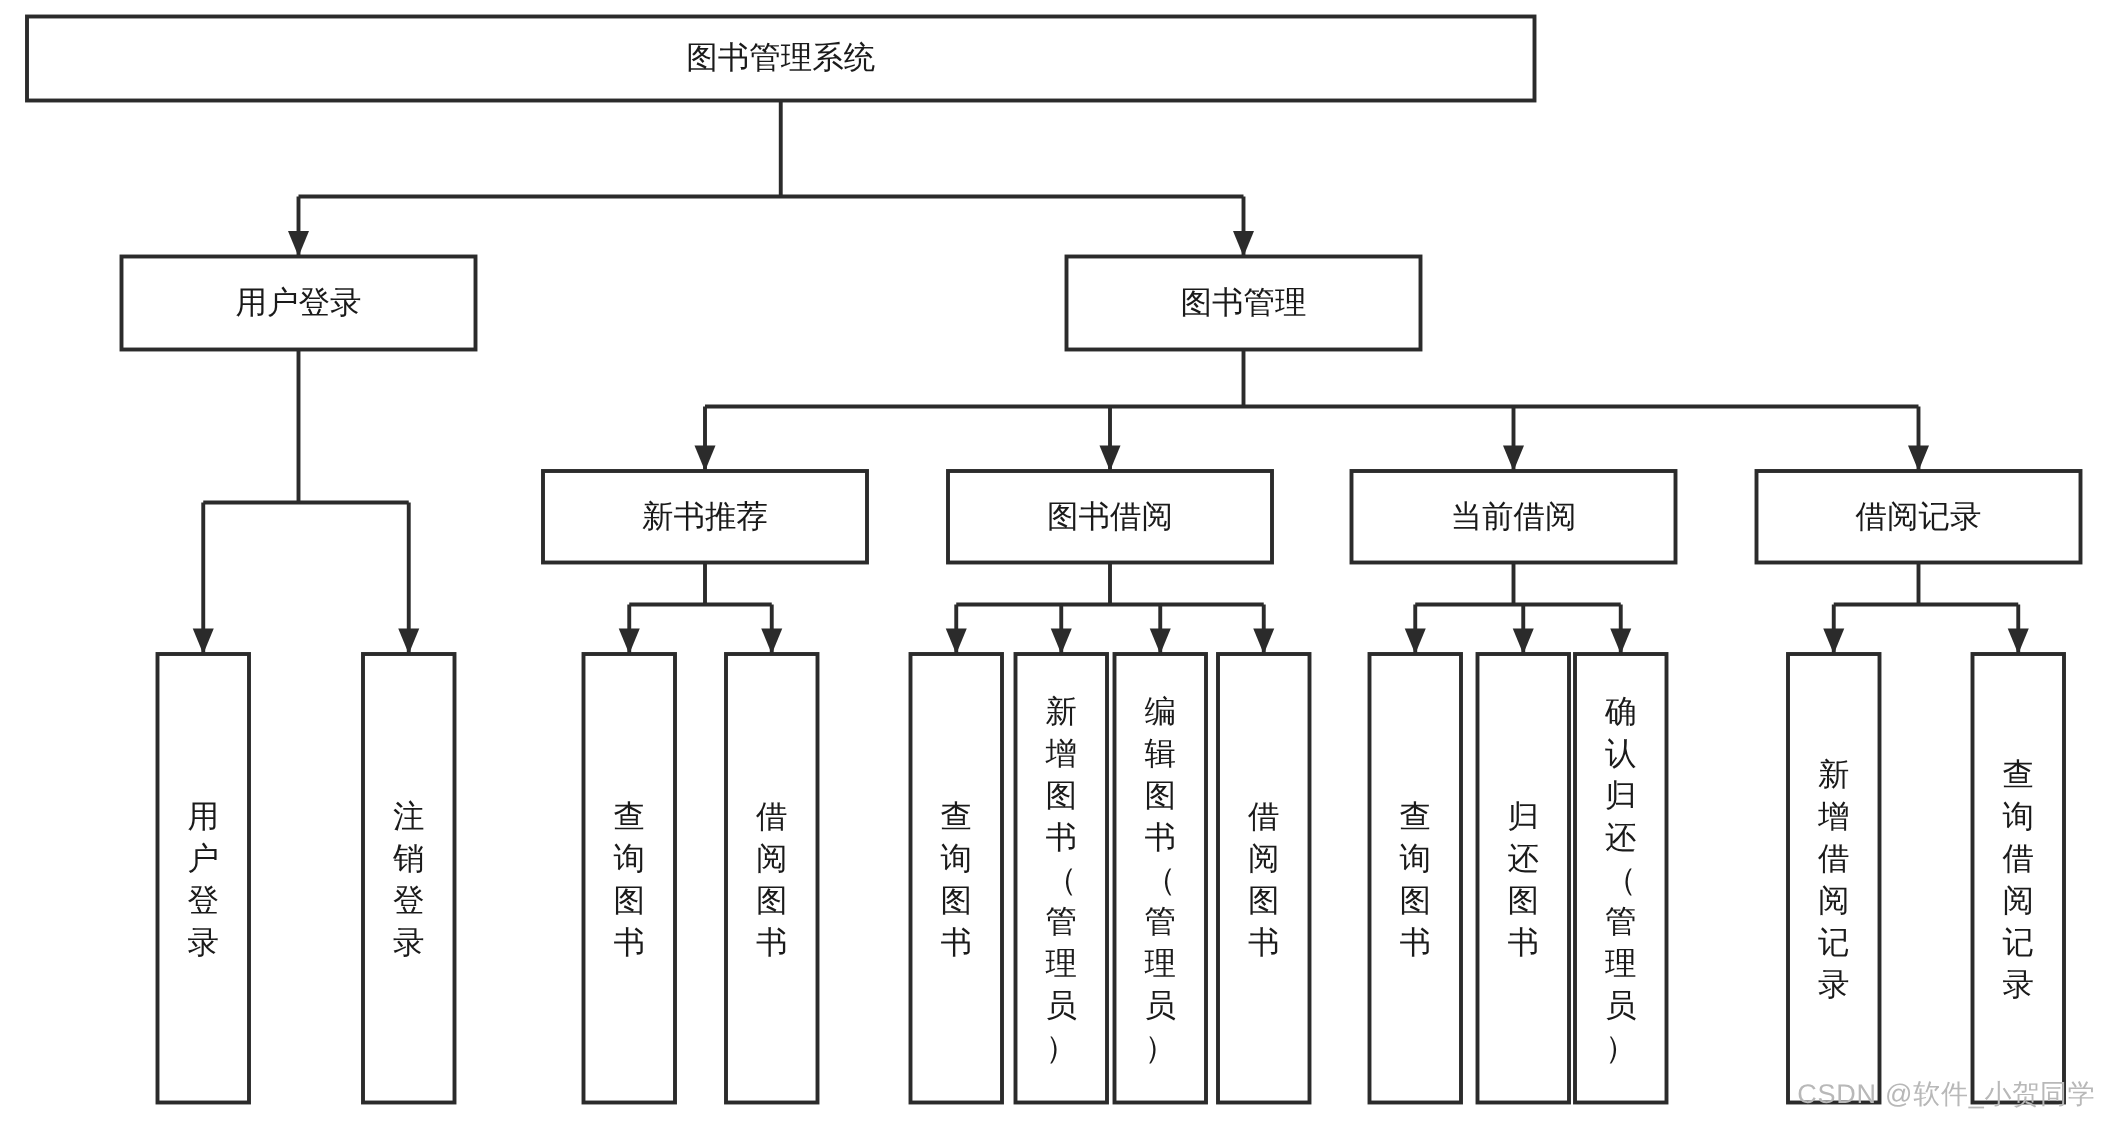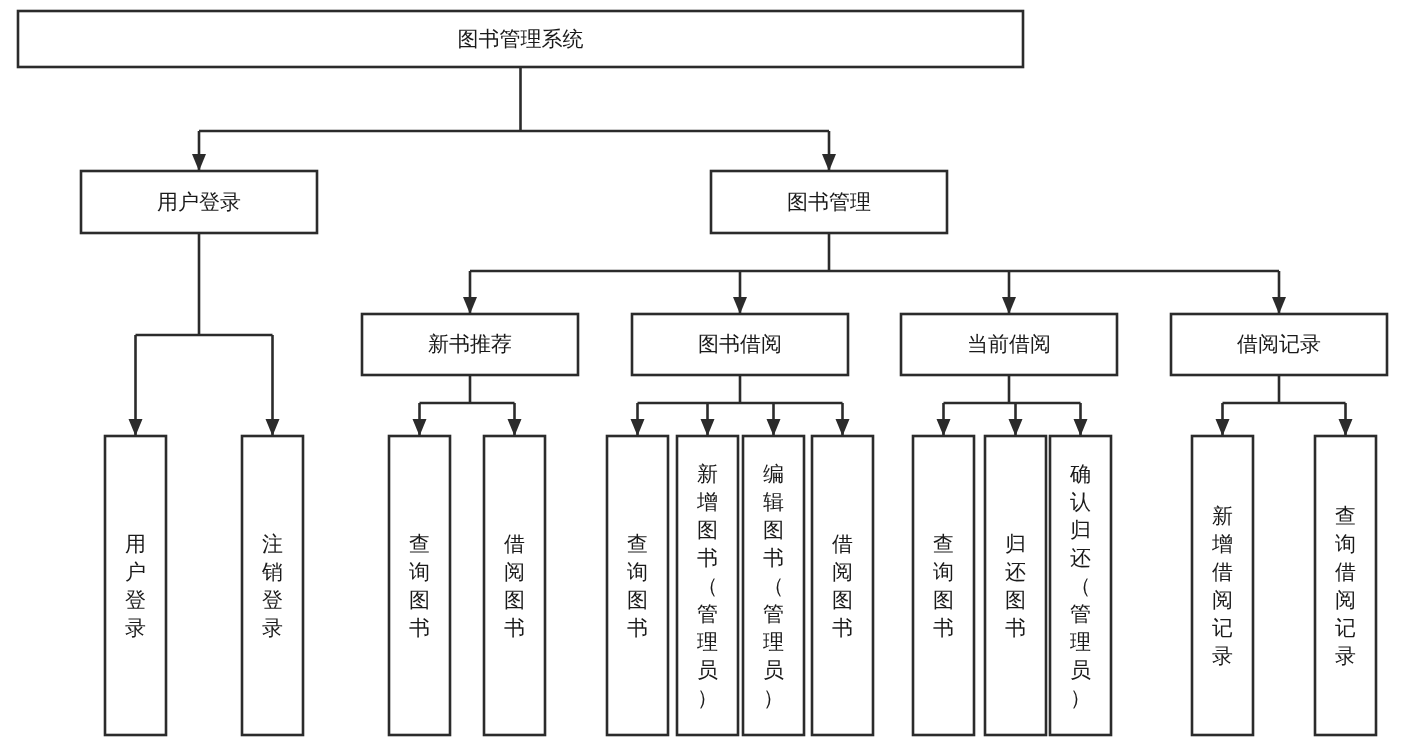--- a/index.html
+++ b/index.html
@@ -215,13 +215,14 @@
         <g>
           <rect x="1192" y="436" width="61" height="299" class="node-box"></rect>
           <text x="1222.5" class="node-label-v"><tspan x="1222.5" y="523.34">新</tspan><tspan x="1222.5" y="551.34">增</tspan><tspan x="1222.5" y="579.34">借</tspan><tspan x="1222.5" y="607.34">阅</tspan><tspan x="1222.5" y="635.34">记</tspan><tspan x="1222.5" y="663.34">录</tspan></text>
         </g>
         <g>
           <rect x="1315" y="436" width="61" height="299" class="node-box"></rect>
           <text x="1345.5" class="node-label-v"><tspan x="1345.5" y="523.34">查</tspan><tspan x="1345.5" y="551.34">询</tspan><tspan x="1345.5" y="579.34">借</tspan><tspan x="1345.5" y="607.34">阅</tspan><tspan x="1345.5" y="635.34">记</tspan><tspan x="1345.5" y="663.34">录</tspan></text>
         </g>
       </g>
   </svg>
+  <div class="watermark">CSDN @软件_小贺同学</div>
 </div>
 
 </body></html>

